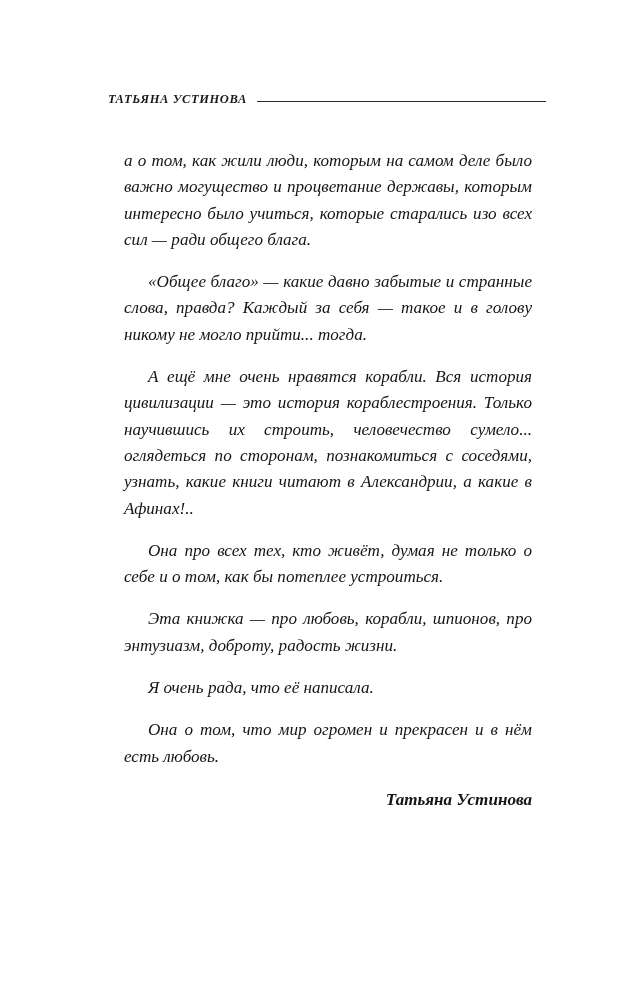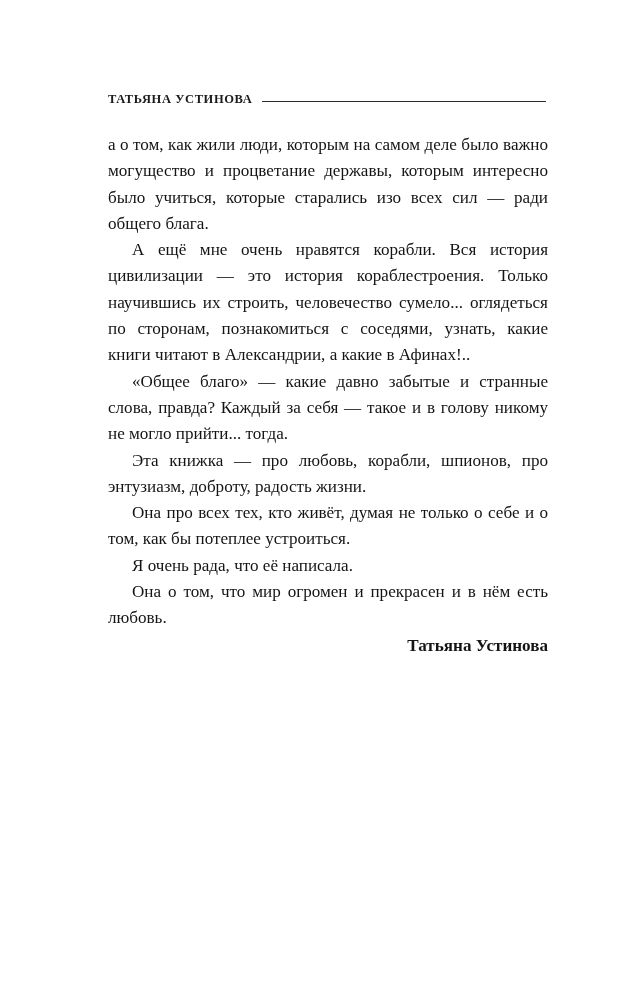--- a/index.html
+++ b/index.html
@@ -12,20 +12,21 @@
     height: 1001px;
     font-family: "Liberation Serif", serif;
     color: #1a1a1a;
     overflow: hidden;
   }
   .page {
     position: relative;
     width: 620px;
     height: 1001px;
     box-sizing: border-box;
+    font-style: italic;
   }
   .running-head {
     position: absolute;
     left: 108px;
     top: 92px;
     width: 438px;
     display: flex;
     align-items: center;
     gap: 10px;
   }
@@ -48,21 +49,21 @@
     left: 108px;
     top: 132px;
     width: 440px;
     font-size: 17.1px;
     line-height: 26.3px;
     text-align: justify;
     text-justify: inter-word;
     color: #141414;
   }
   .body-text p {
-    margin: 0;
+    margin: 16px;
     text-indent: 24px;
   }
   .body-text p.no-indent {
     text-indent: 0;
   }
   .signature {
     margin: 0;
     text-indent: 0;
     text-align: right;
     font-weight: bold;
@@ -74,22 +75,22 @@
 
 <div class="page">
 
   <div class="running-head">
     <span class="running-head-title">ТАТЬЯНА УСТИНОВА</span>
     <span class="running-head-rule"></span>
   </div>
 
   <div class="body-text">
     <p class="no-indent">а о том, как жили люди, которым на самом деле было важно могущество и процветание державы, которым интересно было учиться, которые старались изо всех сил — ради общего блага.</p>
+    <p>«Общее благо» — какие давно забытые и странные слова, правда? Каждый за себя — такое и в голову никому не могло прийти... тогда.</p>
     <p>А ещё мне очень нравятся корабли. Вся история цивилизации — это история кораблестроения. Только научившись их строить, человечество сумело... оглядеться по сторонам, познакомиться с соседями, узнать, какие книги читают в Александрии, а какие в Афинах!..</p>
-    <p>«Общее благо» — какие давно забытые и странные слова, правда? Каждый за себя — такое и в голову никому не могло прийти... тогда.</p>
+    <p>Она про всех тех, кто живёт, думая не только о себе и о том, как бы потеплее устроиться.</p>
     <p>Эта книжка — про любовь, корабли, шпионов, про энтузиазм, доброту, радость жизни.</p>
-    <p>Она про всех тех, кто живёт, думая не только о себе и о том, как бы потеплее устроиться.</p>
     <p>Я очень рада, что её написала.</p>
     <p>Она о том, что мир огромен и прекрасен и в нём есть любовь.</p>
     <p class="signature">Татьяна Устинова</p>
   </div>
 
 </div>
 
 </body></html>

